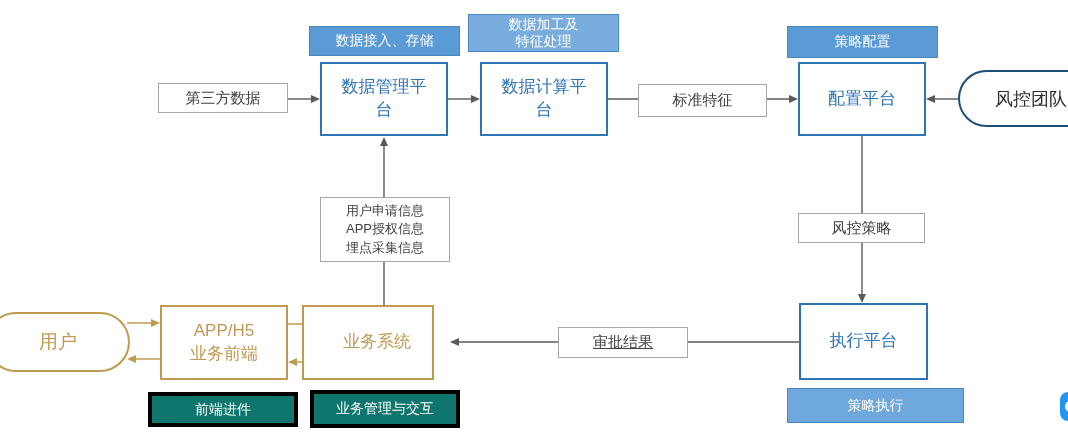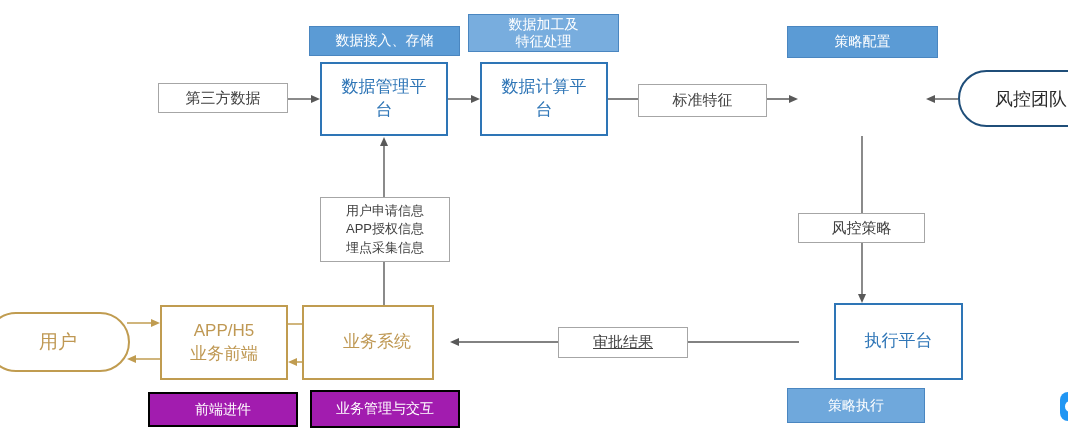--- a/index.html
+++ b/index.html
@@ -15,21 +15,21 @@
   }
   .node-blue{border:2px solid #2E75B6;color:#2E75B6;font-size:17px;line-height:1.35;padding:0 14px;}
   .node-gold{border:2px solid #C09C50;color:#BF9853;font-size:17px;line-height:1.3;padding:0 10px;}
   .node-gray{border:1px solid #A6A6A6;color:#404040;font-size:15px;}
   .stadium-gold{border:2px solid #C09C50;color:#BF9853;font-size:19px;border-radius:30px;}
   .stadium-navy{border:2px solid #1F4E79;color:#2b2b2b;font-size:18px;border-radius:29px;}
   .lbl{color:#ffffff;font-size:14px;line-height:1.25;}
   .lbl-blue{background:#5B9BD5;border:1px solid #4A86C0;margin-top:8px;}
   .lbl-blue-light{background:#78ADDE;border:1px solid #4A86C0;}
   .lbl-blue-mid{background:#6FA8DC;border:1px solid #4A86C0;}
-  .lbl-gold{background:#a21caf;border:2px solid #000000;}
+  .lbl-gold{background:#0f766e;border:4px solid #000000;}
   .wrap-narrow{display:inline-block;max-width:76px;}
   .infobox{flex-direction:column;font-size:13px;line-height:1.42;}
   .twoline{flex-direction:column;}
   .fab{
     position:absolute;z-index:3;left:1060px;top:392px;width:30px;height:29px;
     border-radius:8px;background:#2196F3;
   }
   .fab-glyph{
     position:absolute;left:5px;top:9px;width:11px;height:11px;border-radius:50%;background:#ffffff;
   }
@@ -87,20 +87,23 @@
   </div>
   <div class="node node-blue" style="left:320px;top:62px;width:128px;height:74px;">
     <span>数据管理平台</span>
   </div>
   <div class="node node-blue" style="left:480px;top:62px;width:128px;height:74px;">
     <span>数据计算平台</span>
   </div>
   <div class="node node-gray" style="left:638px;top:84px;width:129px;height:33px;">
     <span>标准特征</span>
   </div>
+  <div class="node node-blue" style="left:798px;top:62px;width:128px;height:74px;">
+    <span>配置平台</span>
+  </div>
   <div class="node stadium-navy" style="left:958px;top:70px;width:146px;height:57px;">
     <span>风控团队</span>
   </div>
 
   <div class="node node-gray infobox" style="left:320px;top:197px;width:130px;height:65px;">
     <span>用户申请信息</span>
     <span>APP授权信息</span>
     <span>埋点采集信息</span>
   </div>
   <div class="node node-gray" style="left:798px;top:213px;width:127px;height:30px;">
@@ -113,31 +116,31 @@
   <div class="node node-gold twoline" style="left:160px;top:305px;width:128px;height:75px;">
     <span>APP/H5</span>
     <span>业务前端</span>
   </div>
   <div class="node node-gold" style="left:302px;top:305px;width:132px;height:75px;padding-left:28px;">
     <span>业务系统</span>
   </div>
   <div class="node node-gray" style="left:558px;top:327px;width:130px;height:31px;text-decoration:underline;">
     <span>审批结果</span>
   </div>
-  <div class="node node-blue" style="left:799px;top:303px;width:129px;height:77px;margin-left:35px;">
+  <div class="node node-blue" style="left:799px;top:303px;width:129px;height:77px;">
     <span>执行平台</span>
   </div>
 
   <div class="lbl lbl-gold" style="left:148px;top:392px;width:150px;height:35px;">
     <span>前端进件</span>
   </div>
   <div class="lbl lbl-gold" style="left:310px;top:390px;width:150px;height:38px;">
     <span>业务管理与交互</span>
   </div>
-  <div class="lbl lbl-blue-mid" style="left:787px;top:388px;width:138px;height:35px;">
+  <div class="lbl lbl-blue-mid" style="left:787px;top:388px;width:177px;height:35px;">
     <span>策略执行</span>
   </div>
 
   <div class="fab">
     <span class="fab-glyph"></span>
   </div>
 
 </div>
 
 </body></html>

